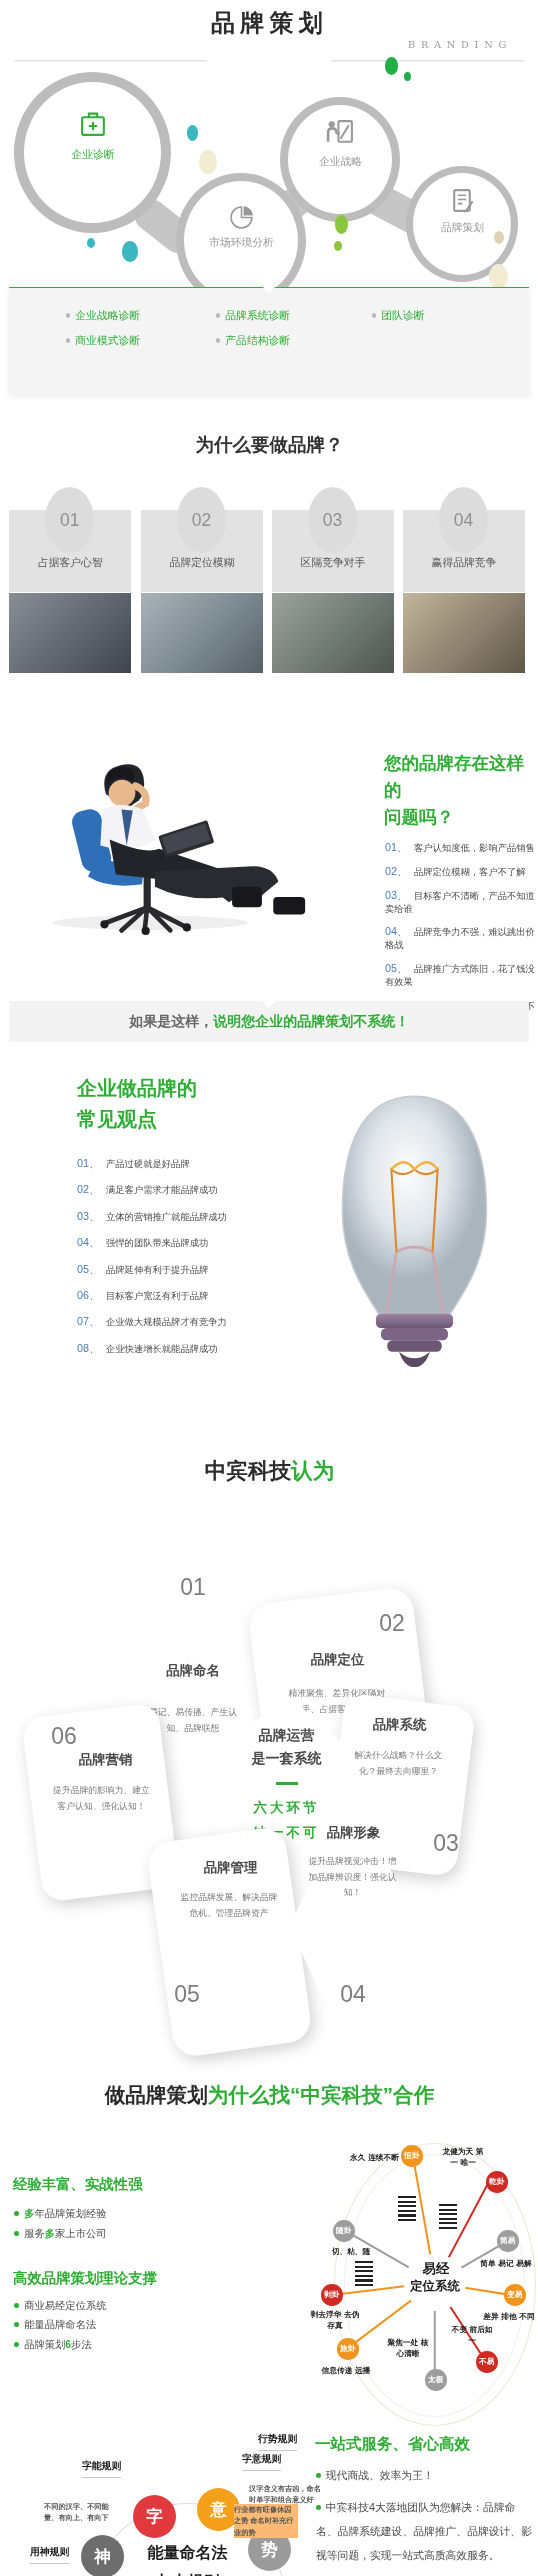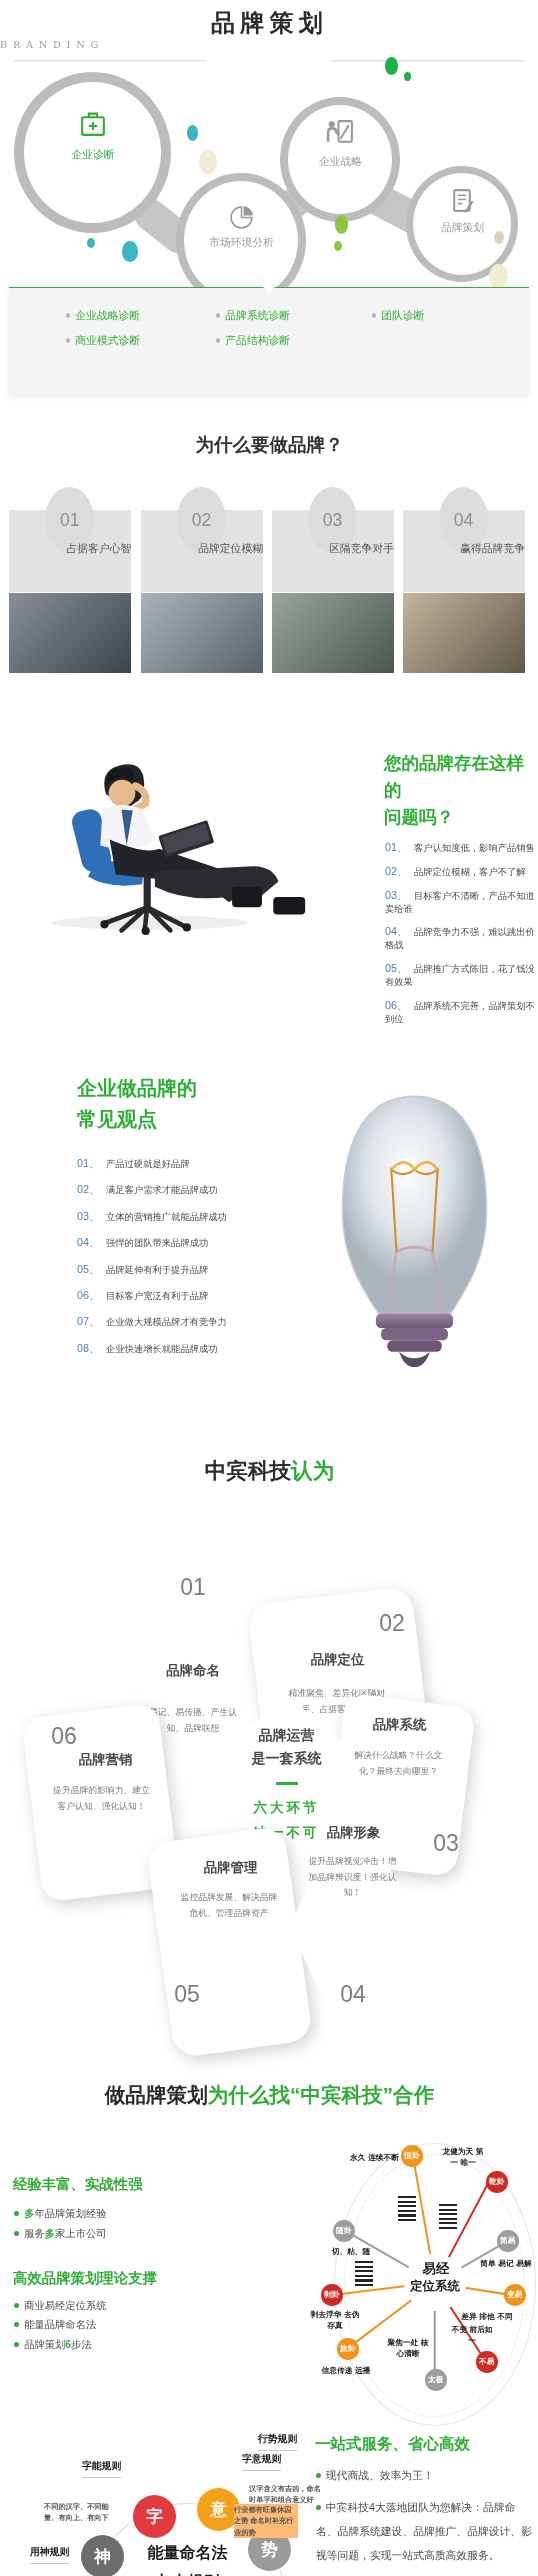--- a/index.html
+++ b/index.html
@@ -5,37 +5,37 @@
   :root{ --g:#2fae36; --blue:#4a7ebb; --txt:#4a4a4a; --gy:#9a9a9a; --red:#e0393e; --or:#f5a01a; --dk:#6d6d6d; }
   *{box-sizing:border-box}
   body{margin:0;background:#fff;font-family:"Liberation Sans","DejaVu Sans",sans-serif;color:#333}
   .page{position:relative;width:539px;height:3444px;margin:0 auto;background:#fff;overflow:hidden}
   .abs{position:absolute}
   .ctr{text-align:center}
   .green{color:var(--g)}
   
   .hline{position:absolute;height:2.1px;border-top:0.5px solid #e3e3e3;border-bottom:0.5px solid #f0f0f0}
   .htitle{position:absolute;left:0;width:539px;text-align:center;font-size:24px;font-weight:bold;letter-spacing:5.2px;color:#2b2b2b}
-  .hsub{position:absolute;left:0;width:512px;text-align:left;font-family:"DejaVu Serif","Liberation Serif",serif;font-size:9.8px;letter-spacing:5.7px;color:#9c9c9c}
+  .hsub{position:absolute;left:0;width:512px;text-align:right;font-family:"DejaVu Serif","Liberation Serif",serif;font-size:9.8px;letter-spacing:5.7px;color:#9c9c9c}
   
   .ring{position:absolute;border:10.3px solid #bcbcbc;border-radius:50%;background:#fff}
   .conn{position:absolute;background:#c6c6c6;border-radius:20.6px}
   .dot{position:absolute;border-radius:50%}
   .svclabel{position:absolute;font-size:10.8px;color:var(--gy);text-align:center}
   
   .graybox{position:absolute;background:#f4f4f4;box-shadow:0 3.1px 6.2px rgba(0,0,0,.07)}
   .notch{position:absolute;width:0;height:0;border-left:7.2px solid transparent;border-right:7.2px solid transparent;border-top:7.2px solid #fff}
   .ditem{position:absolute;font-size:10.8px;color:var(--g)}
   .ditem i{display:inline-block;width:4.1px;height:4.1px;border-radius:50%;background:#b9b9b9;margin-right:5.2px;vertical-align:1.5px;font-style:normal}
   
   .sec-title{position:absolute;left:0;width:539px;text-align:center;font-weight:bold;color:#333}
   .card{position:absolute;width:122px;height:185px}
   .card .oval{position:absolute;left:36px;top:0;width:49px;height:66px;border-radius:50%;background:#dcdcdc;color:#8f8f8f;font-size:17.5px;display:flex;align-items:center;justify-content:center}
   .card .panel{position:absolute;left:0;top:23px;width:122px;height:82px;background:#e2e2e2}
-  .card .clabel{position:absolute;left:0;top:55px;width:122px;text-align:right;font-size:10.8px;color:#555}
+  .card .clabel{position:absolute;left:0;top:69px;width:122px;text-align:center;font-size:10.8px;color:#555}
   .card .photo{position:absolute;left:0;top:106px;width:122px;height:80px}
   
   .plist{position:absolute;display:flex;flex-direction:column;gap:9.8px}
   .pnum{color:var(--blue);font-size:10.8px;margin-right:6.2px}
   .ptxt{color:var(--txt);font-size:9.3px}
   .banner{position:absolute;left:9.3px;width:520px;background:#f3f3f3;display:flex;align-items:center;justify-content:center;font-weight:bold}
   
   .shape{position:absolute;background:#fff;filter:drop-shadow(3.1px 5.2px 7.2px rgba(0,0,0,.18))}
   .diamond{clip-path:polygon(50% 0,100% 50%,50% 100%,0 50%)}
   .hex{clip-path:polygon(50% 0,100% 26%,100% 74%,50% 100%,0 74%,0 26%)}
@@ -183,20 +183,24 @@
 
   <div class="plist" style="left:385px;top:841px">
     <div><span class="pnum">01、</span><span class="ptxt">客户认知度低，影响产品销售</span></div>
     <div><span class="pnum">02、</span><span class="ptxt">品牌定位模糊，客户不了解</span></div>
     <div><span class="pnum">03、</span><span class="ptxt">目标客户不清晰，产品不知道卖给谁</span></div>
     <div><span class="pnum">04、</span><span class="ptxt">品牌竞争力不强，难以跳出价格战</span></div>
     <div><span class="pnum">05、</span><span class="ptxt">品牌推广方式陈旧，花了钱没有效果</span></div>
     <div><span class="pnum">06、</span><span class="ptxt">品牌系统不完善，品牌策划不到位</span></div>
   </div>
 
+  <div class="banner" style="top:1001px;height:41px;font-size:14px">
+    <span style="color:#666">如果是这样，</span>
+    <span class="green">说明您企业的品牌策划不系统！</span>
+  </div>
   <div class="notch" style="left:262px;top:1001px"></div>
 
   <div class="abs" style="left:77px;top:1073px;font-size:20px;line-height:31px;font-weight:bold;color:var(--g)">
     <div>企业做品牌的</div>
     <div>常见观点</div>
   </div>
   <div class="plist" style="left:77px;top:1157px;gap:12.4px">
     <div><span class="pnum">01、</span><span class="ptxt">产品过硬就是好品牌</span></div>
     <div><span class="pnum">02、</span><span class="ptxt">满足客户需求才能品牌成功</span></div>
     <div><span class="pnum">03、</span><span class="ptxt">立体的营销推广就能品牌成功</span></div>
@@ -308,21 +312,21 @@
   <div class="ydesc" style="left:350px;top:2153px;width:49px">永久 连续不断</div>
   <div class="ybadge" style="left:486px;top:2171px;background:#cf2b24">乾卦</div>
   <div class="ydesc" style="left:440px;top:2147px;width:46px">龙健为天 第一 唯一</div>
   <div class="ybadge" style="left:497px;top:2230px;background:#9d9d9d">简易</div>
   <div class="ydesc" style="left:473px;top:2259px;width:66px">简单 易记 易解</div>
   <div class="ybadge" style="left:333px;top:2220px;background:#9d9d9d">随卦</div>
   <div class="ydesc" style="left:320px;top:2247px;width:62px">切、粘、随</div>
   <div class="ybadge" style="left:321px;top:2284px;background:#cf2b24">剥卦</div>
   <div class="ydesc" style="left:309px;top:2310px;width:52px">剥去浮华 去伪存真</div>
   <div class="ybadge" style="left:504px;top:2284px;background:#f0941d">变易</div>
-  <div class="ydesc" style="left:457px;top:2312px;width:60px">差异 排他 不同</div>
+  <div class="ydesc" style="left:479px;top:2312px;width:60px">差异 排他 不同</div>
   <div class="ybadge" style="left:337px;top:2338px;background:#f0941d">旅卦</div>
   <div class="ydesc" style="left:320px;top:2366px;width:52px">信息传递 远播</div>
   <div class="ybadge" style="left:476px;top:2351px;background:#cf2b24">不易</div>
   <div class="ydesc" style="left:449px;top:2325px;width:46px">不变 前后如一</div>
   <div class="ybadge" style="left:425px;top:2369px;background:#9d9d9d">太极</div>
   <div class="ydesc" style="left:385px;top:2338px;width:46px">聚焦一处 核心清晰</div>
 
   <div class="abs" style="left:87px;top:2503px;width:201px;height:216px;border:1px solid #dadada;border-radius:50%"></div>
   <div class="abs ctr" style="left:118px;top:2543px;width:139px;font-size:16px;font-weight:bold;color:#1d1d1d">能量命名法</div>
   <div class="abs ctr" style="left:118px;top:2572px;width:139px;font-size:16px;font-weight:bold;color:#1d1d1d">九大规则</div>

